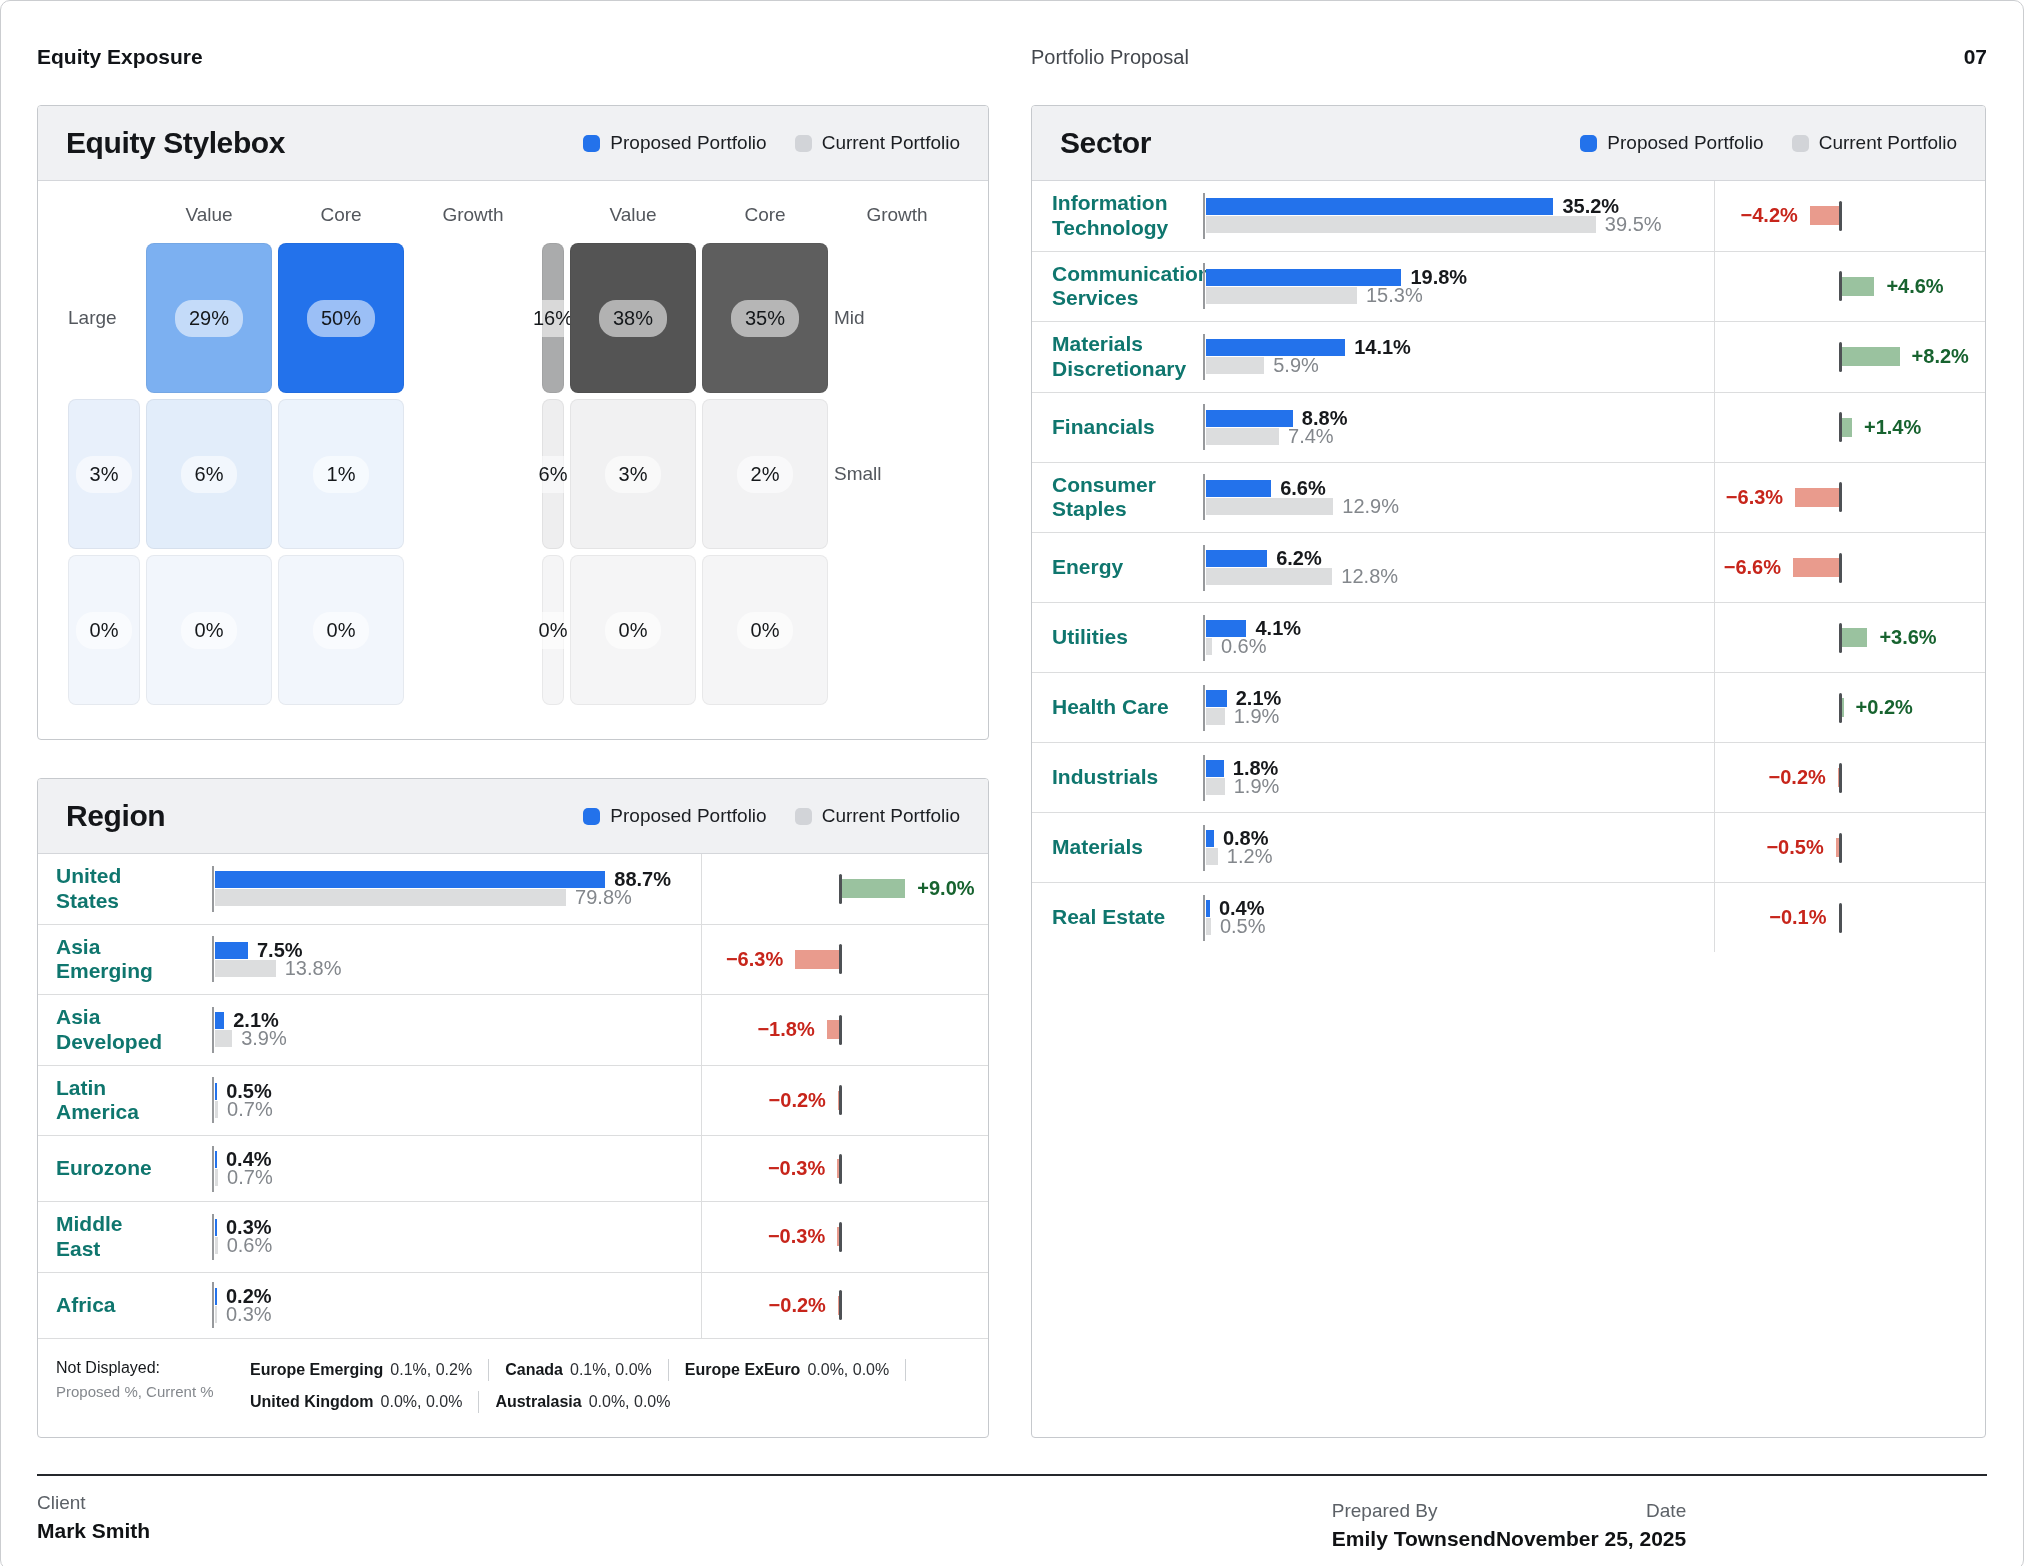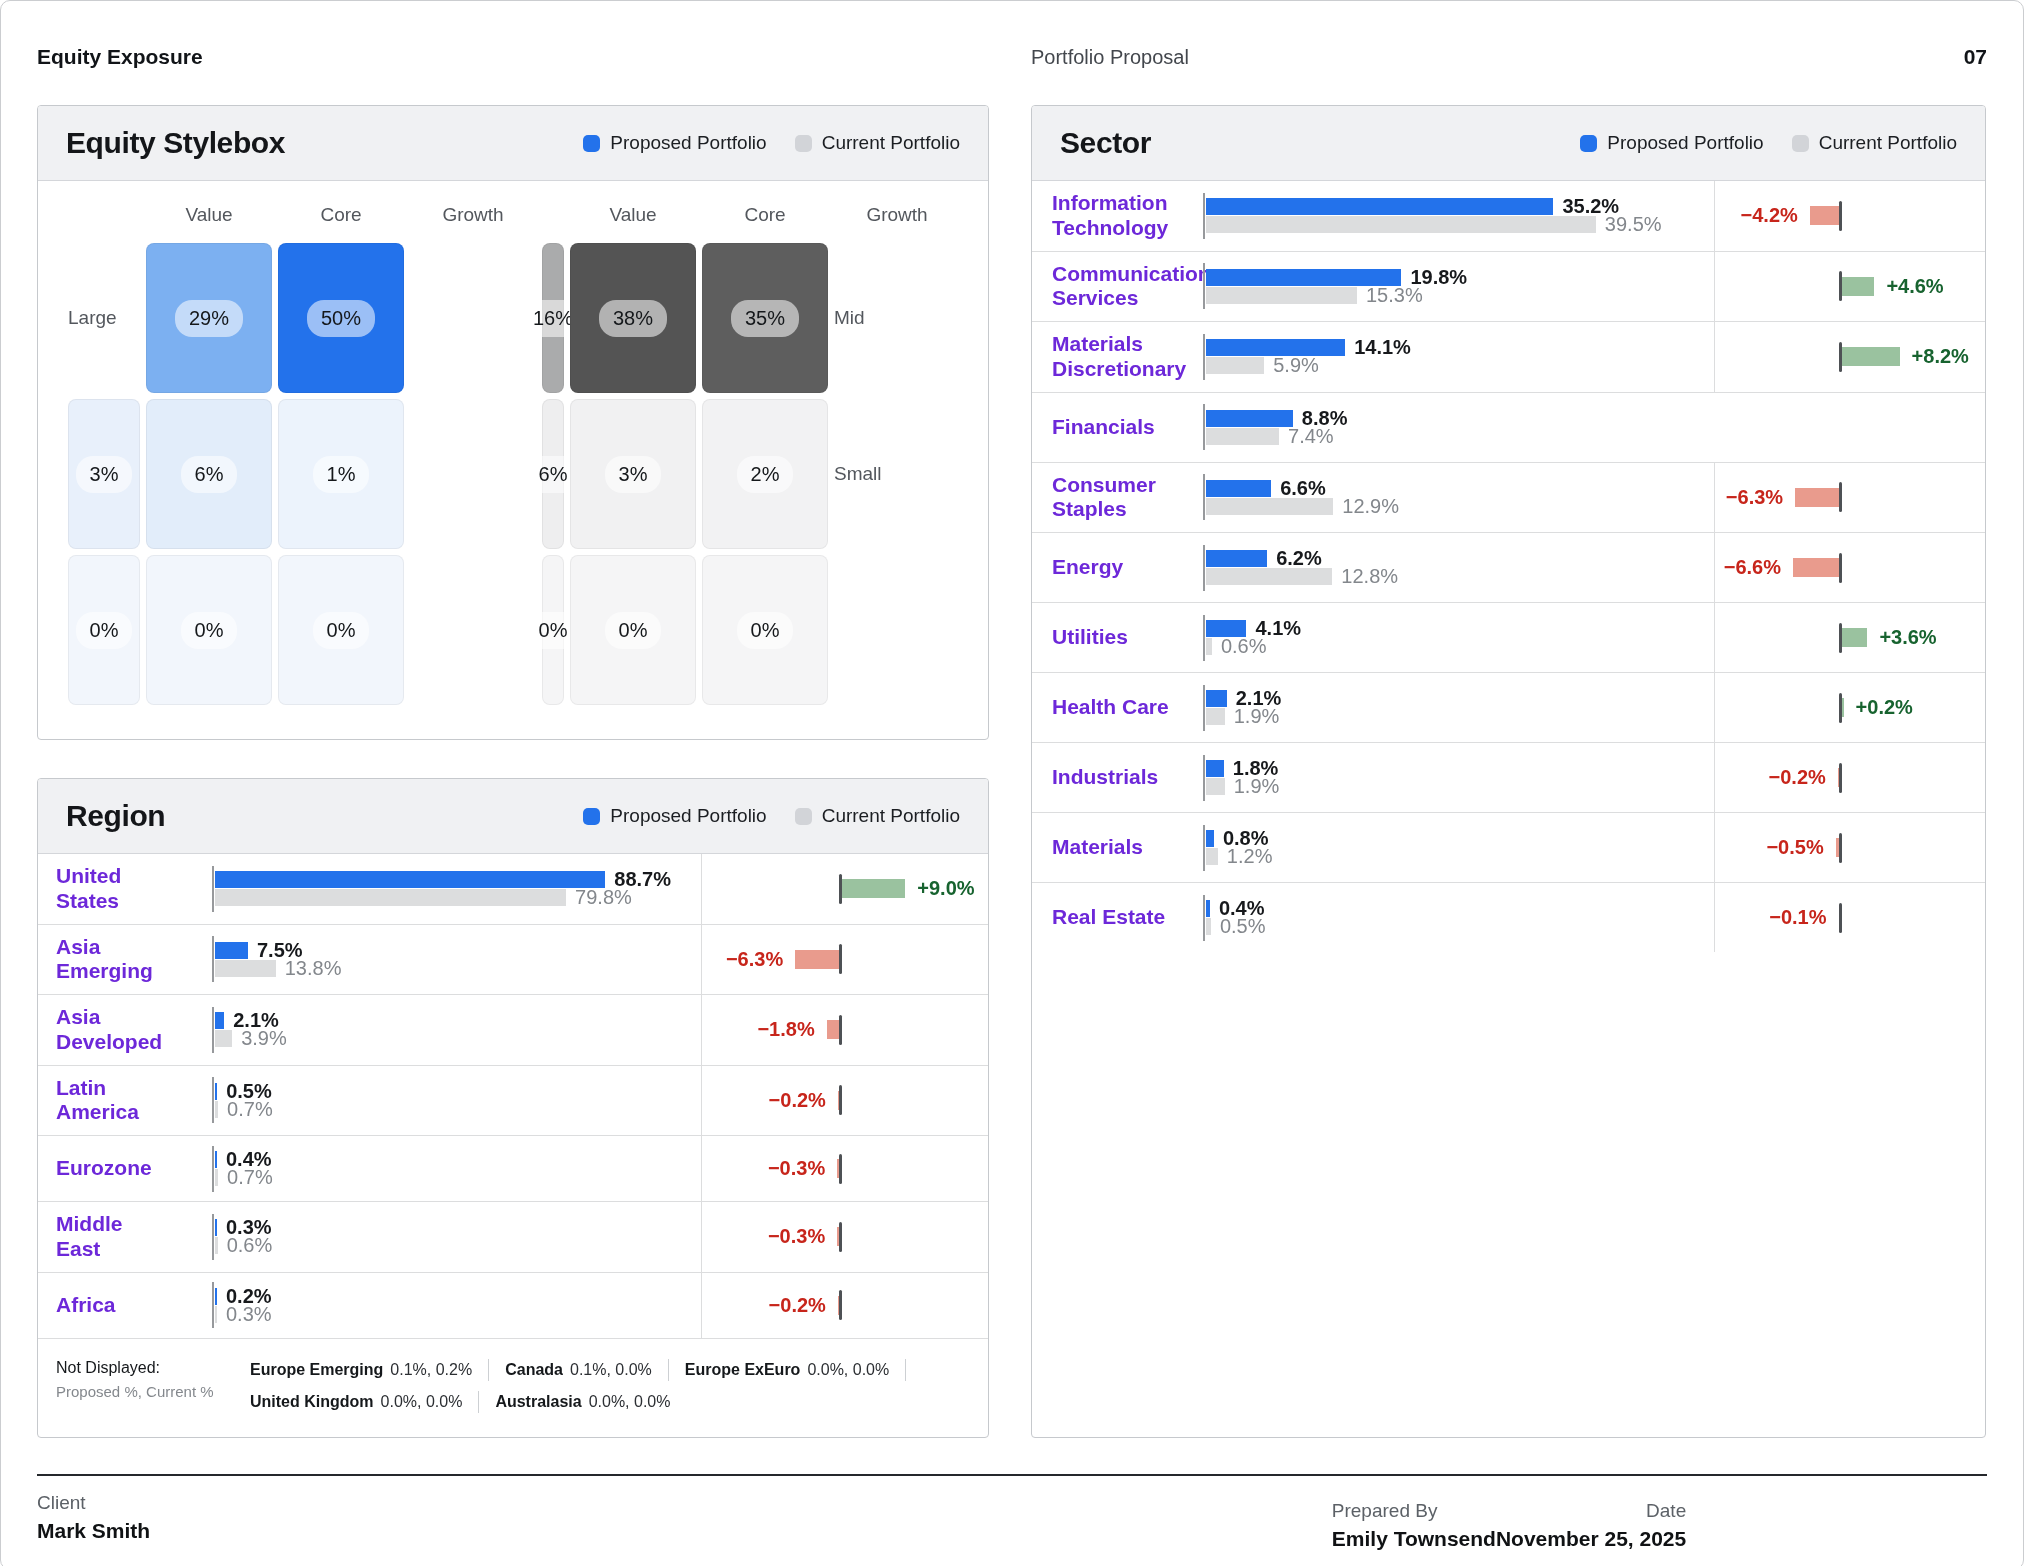--- a/index.html
+++ b/index.html
@@ -34,21 +34,21 @@
   .sb-cell{border-radius:8px;display:flex;align-items:center;justify-content:center;border:1px solid rgba(0,0,0,0.05);}
   .pill{background:rgba(255,255,255,0.55);border-radius:17px;padding:7px 14px;font-size:20px;font-weight:500;color:#15181b;}
   .sb-spacer{}
 
   
   .rows{display:block;}
   .row{display:grid;border-top:1px solid #dcddde;}
   .region-rows .row{grid-template-columns:174px 1fr 287px;min-height:65px;}
   .sector-rows .row{grid-template-columns:171px 1fr 271px;min-height:69px;}
   .rows .row:first-of-type{border-top:none;}
-  .row-label{display:flex;align-items:center;font-size:21px;font-weight:600;color:#6d28d9;line-height:1.18;padding:10px 0 10px 18px;box-sizing:border-box;}
+  .row-label{display:flex;align-items:center;font-size:21px;font-weight:600;color:#0f766e;line-height:1.18;padding:10px 0 10px 18px;box-sizing:border-box;}
   .region-rows .row-label{width:174px;padding-right:40px;}
   .sector-rows .row-label{width:171px;padding-left:20px;padding-right:18px;}
   .bars-cell{position:relative;display:flex;flex-direction:column;justify-content:center;padding:11px 0;}
   .axisline{position:absolute;left:0;top:50%;transform:translateY(-50%);width:2px;height:46px;background:#97999c;}
   .bar-line{display:flex;align-items:center;gap:9px;height:18px;margin-left:3px;}
   .bar{height:17px;flex:none;}
   .bar.proposed{background:#2372eb;}
   .bar.current{background:#dcddde;}
   .val{font-size:20px;white-space:nowrap;}
   .val.p{font-weight:600;color:#17191c;}
@@ -512,20 +512,31 @@
             <div class="row-label">Financials</div>
             <div class="bars-cell">
               <div class="axisline"></div>
               <div class="bar-line">
                 <div class="bar proposed" style="width: 86.856px;"></div>
                 <span class="val p">8.8%</span>
               </div>
               <div class="bar-line">
                 <div class="bar current" style="width: 73.038px;"></div>
                 <span class="val c">7.4%</span>
+              </div>
+            </div>
+            <div class="delta-cell pos">
+              <div class="d-left">
+                
+                
+              </div>
+              <div class="d-tick"></div>
+              <div class="d-right">
+                <div class="delta-bar" style="width: 9.8px;"></div>
+                <span class="delta-label">+1.4%</span>
               </div>
             </div>
           </div>
 
           <div class="row">
             <div class="row-label">Consumer Staples</div>
             <div class="bars-cell">
               <div class="axisline"></div>
               <div class="bar-line">
                 <div class="bar proposed" style="width: 65.142px;"></div>

